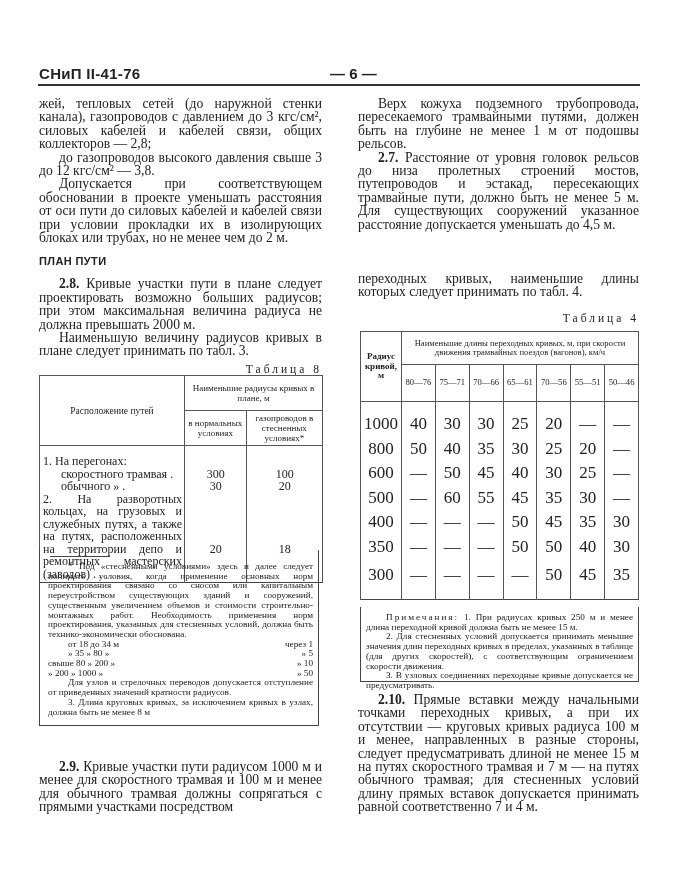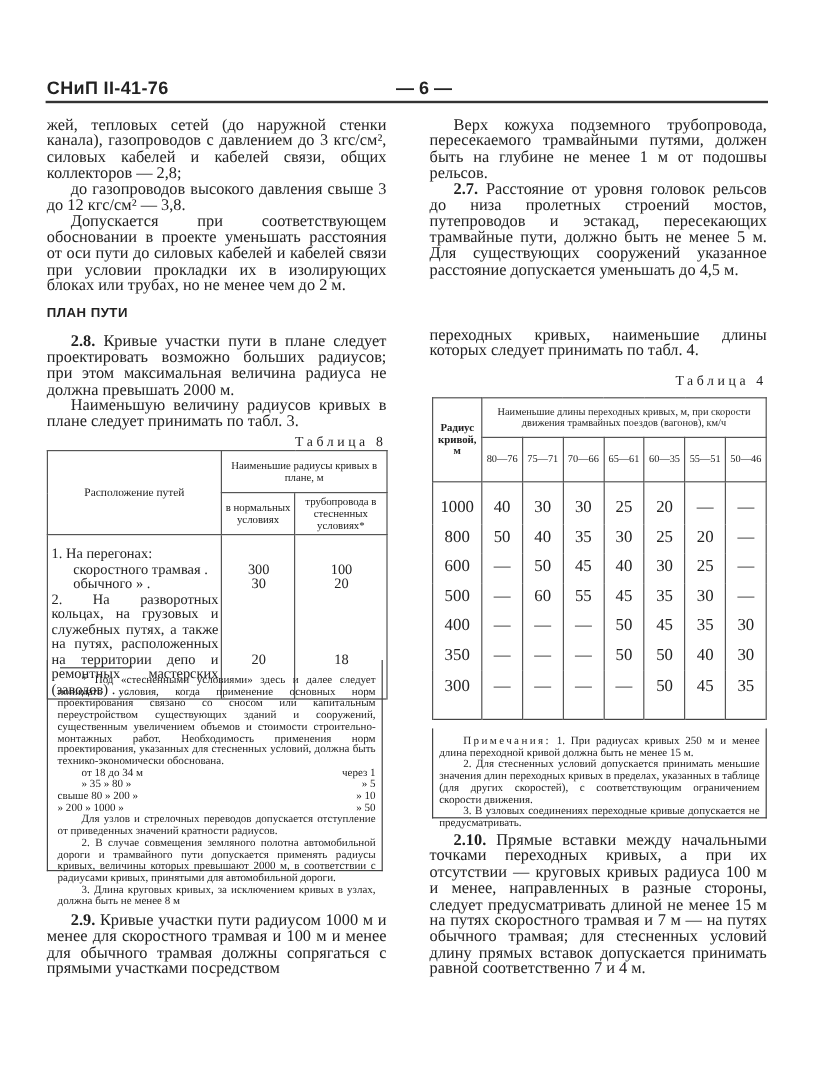--- a/index.html
+++ b/index.html
@@ -25,21 +25,21 @@
   .t3 td, .t3 th { font-weight: normal; border: 1px solid #555; font-size: 9px; line-height: 10px; vertical-align: middle; padding: 2px; }
   .t3-body td { font-size: 12px; line-height: 12.5px; vertical-align: top; padding: 5px 2px 2px 3px; border-top: 1.5px solid #444; border-bottom: none; }
   .t3-notes { position: absolute; left: 39px; top: 550px; width: 280px; height: 176px;
               border-left: 1.2px solid #444; border-right: 1.2px solid #444; border-bottom: 1.5px solid #444;
               font-size: 9.2px; line-height: 9.7px; text-align: justify; box-sizing: border-box; padding: 0 5px 0 8px; }
   .t3-notes p { margin: 0; }
   .fn-rule { width: 60px; border-top: 1px solid #444; margin: 6px 0 5px 2px; }
   .step-row { display: flex; justify-content: space-between; }
   .t4 { position: absolute; left: 360px; top: 331px; width: 279px; border: 1.2px solid #444; }
   .t4 th { font-weight: normal; border: 1px solid #555; font-size: 8.6px; line-height: 9.5px; padding: 2px 1px; text-align: center; }
-  .t4 td { font-size: 14px; text-align: center; height: 24.5px; border-left: 1px solid #555; border-right: 1px solid #555; padding: 0; }
+  .t4 td { font-size: 17px; text-align: center; height: 24.5px; border-left: 1px solid #555; border-right: 1px solid #555; padding: 0; }
   .t4 tr.first td { padding-top: 10px; }
   .t4-notes { position: absolute; left: 360px; top: 607px; width: 279px; height: 75px;
               border-left: 1.2px solid #444; border-right: 1.2px solid #444; border-bottom: 1.5px solid #444;
               font-size: 9.2px; line-height: 9.7px; text-align: justify; box-sizing: border-box; padding: 6px 5px 0 5px; }
   .t4-notes p { margin: 0; }
   .spaced { letter-spacing: 2px; }
 </style>
 </head>
 <body>
 
@@ -63,21 +63,21 @@
 </div>
 
 <table class="t3">
   <tbody>
       <tr>
     <th rowspan="2" style="width:140px; font-size:9.5px;">Расположение путей</th>
     <th colspan="2" style="height:30px;">Наименьшие радиусы кривых в плане, м</th>
   </tr>
   <tr>
     <th style="height:30px;">в нормальных условиях</th>
-    <th>трубопровода в стесненных условиях*</th>
+    <th>газопроводов в стесненных условиях*</th>
   </tr>
   <tr class="t3-body">
     <td style="text-align:left; padding-top:9px;">
       <div>1. На перегонах:</div>
       <div style="padding-left:18px;">скоростного трамвая .</div>
       <div style="padding-left:18px;">обычного » .</div>
       <div style="text-align:justify;">2. На разворотных кольцах, на грузовых и служебных путях, а также на путях, расположенных на территории депо и ремонтных мастерских (заводов) . . .</div>
     </td>
     <td style="text-align:center; padding-top:9px;">
       <div>&nbsp;</div>
@@ -112,21 +112,20 @@
     <div class="step-row" style="margin-left:-20px;">
         <span>свыше 80 » 200 »</span>
         <span><span>»</span> <span>10</span></span>
       </div>
     <div class="step-row" style="margin-left:-20px;">
         <span>» 200 » 1000 »</span>
         <span><span>»</span> <span>50</span></span>
       </div>
   </div>
   <p class="indent">Для узлов и стрелочных переводов допускается отступление от приведенных значений кратности радиусов.</p>
-  <p class="indent">2. В случае совмещения земляного полотна автомобильной дороги и трамвайного пути допускается применять радиусы кривых, величины которых превышают 2000 м, в соответствии с радиусами кривых, принятыми для автомобильной дороги.</p>
   <p class="indent">3. Длина круговых кривых, за исключением кривых в узлах, должна быть не менее 8 м</p>
 </div>
 
 <div class="col col-left" style="top:760px;">
   <p class="indent"><span class="bold">2.9.</span> <span>Кривые участки пути радиусом 1000 м и менее для скоростного трамвая и 100 м и менее для обычного трамвая должны сопрягаться с прямыми участками посредством</span></p>
 </div>
 
 <div class="col col-right" style="top:97px;">
   <p class="indent">Верх кожуха подземного трубопровода, пересекаемого трамвайными путями, должен быть на глубине не менее 1 м от подошвы рельсов.</p>
   <p class="indent"><span class="bold">2.7.</span> <span>Расстояние от уровня головок рельсов до низа пролетных строений мостов, путепроводов и эстакад, пересекающих трамвайные пути, должно быть не менее 5 м. Для существующих сооружений указанное расстояние допускается уменьшать до 4,5 м.</span></p>
@@ -141,21 +140,21 @@
   <tbody>
       <tr>
     <th rowspan="2" style="width:38px; font-size:9px; font-weight:bold;">Радиус кривой, м</th>
     <th colspan="7" style="height:28px;">Наименьшие длины переходных кривых, м, при скорости движения трамвайных поездов (вагонов), км/ч</th>
   </tr>
   <tr>
     <th style="height:32px;">80—76</th>
     <th>75—71</th>
     <th>70—66</th>
     <th>65—61</th>
-    <th>60—35</th>
+    <th>70—56</th>
     <th>55—51</th>
     <th>50—46</th>
   </tr>
   <tr class="first">
     <td>1000</td>
     <td>40</td>
     <td>30</td>
     <td>30</td>
     <td>25</td>
     <td>20</td>

